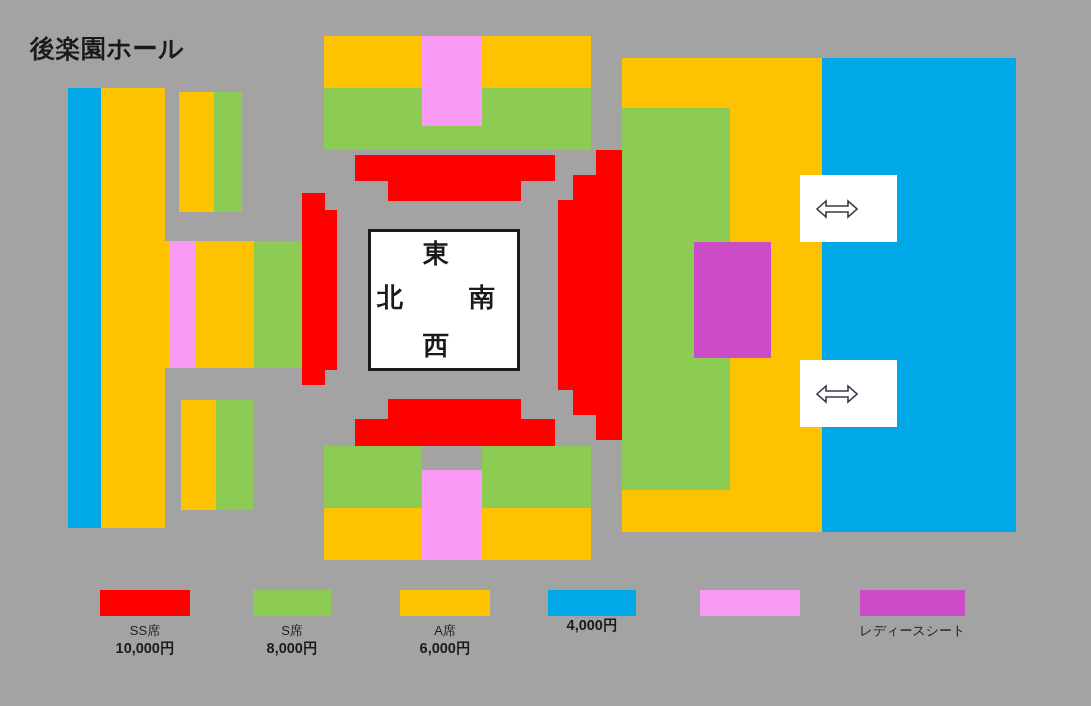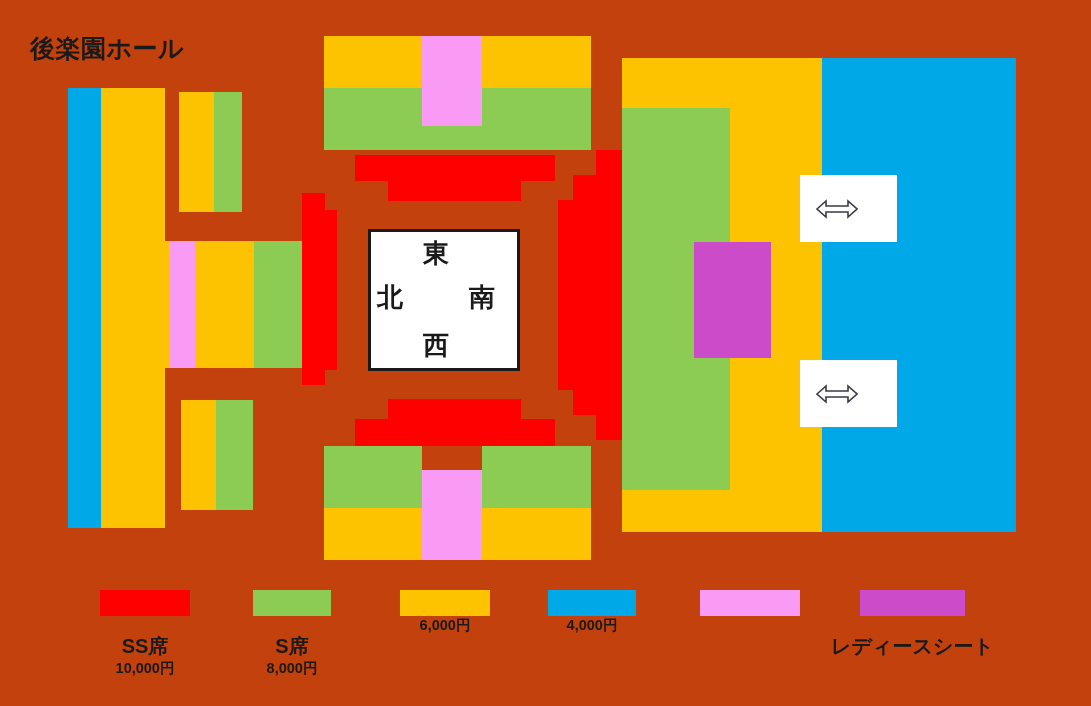--- a/index.html
+++ b/index.html
@@ -8,21 +8,21 @@
     padding: 0;
     background: #ffffff;
   }
   body {
     font-family: "Liberation Sans", "DejaVu Sans", sans-serif;
   }
   #stage {
     position: relative;
     width: 1091px;
     height: 706px;
-    background: #c2410c;
+    background: #a3a3a3;
     overflow: hidden;
   }
   
   #venue-title {
     position: absolute;
     left: 30px;
     top: 32px;
     font-size: 25px;
     font-weight: bold;
     color: #1a1a1a;
@@ -80,24 +80,24 @@
   .legend-item {
     position: absolute;
     text-align: center;
   }
   .legend-swatch {
     height: 26px;
     margin: 0 auto;
     display: block;
   }
   .legend-name {
-    font-size: 20px;
-    font-weight: bold;
-    color: #1a1a1a;
-    margin-top: 18px;
+    font-size: 13px;
+    font-weight: normal;
+    color: #1a1a1a;
+    margin-top: 7px;
     white-space: nowrap;
     line-height: 1.25;
   }
   .legend-price {
     font-size: 14.5px;
     font-weight: bold;
     color: #1a1a1a;
     white-space: nowrap;
     line-height: 1.35;
   }
@@ -174,20 +174,21 @@
         <div class="legend-name">SS席</div>
         <div class="legend-price">10,000円</div>
       </div>
       <div class="legend-item" style="left: 197px; top: 0px; width: 190px;">
         <span class="legend-swatch" style="width: 78px; background: rgb(141, 204, 82);"></span>
         <div class="legend-name">S席</div>
         <div class="legend-price">8,000円</div>
       </div>
       <div class="legend-item" style="left: 350px; top: 0px; width: 190px;">
         <span class="legend-swatch" style="width: 90px; background: rgb(253, 195, 0);"></span>
+        <div class="legend-name">A席</div>
         <div class="legend-price">6,000円</div>
       </div>
       <div class="legend-item" style="left: 497px; top: 0px; width: 190px;">
         <span class="legend-swatch" style="width: 88px; background: rgb(0, 168, 232);"></span>
         <div class="legend-price">4,000円</div>
       </div>
       <div class="legend-item" style="left: 655px; top: 0px; width: 190px;">
         <span class="legend-swatch" style="width: 100px; background: rgb(249, 155, 245);"></span>
       </div>
       <div class="legend-item" style="left: 817.5px; top: 0px; width: 190px;">

